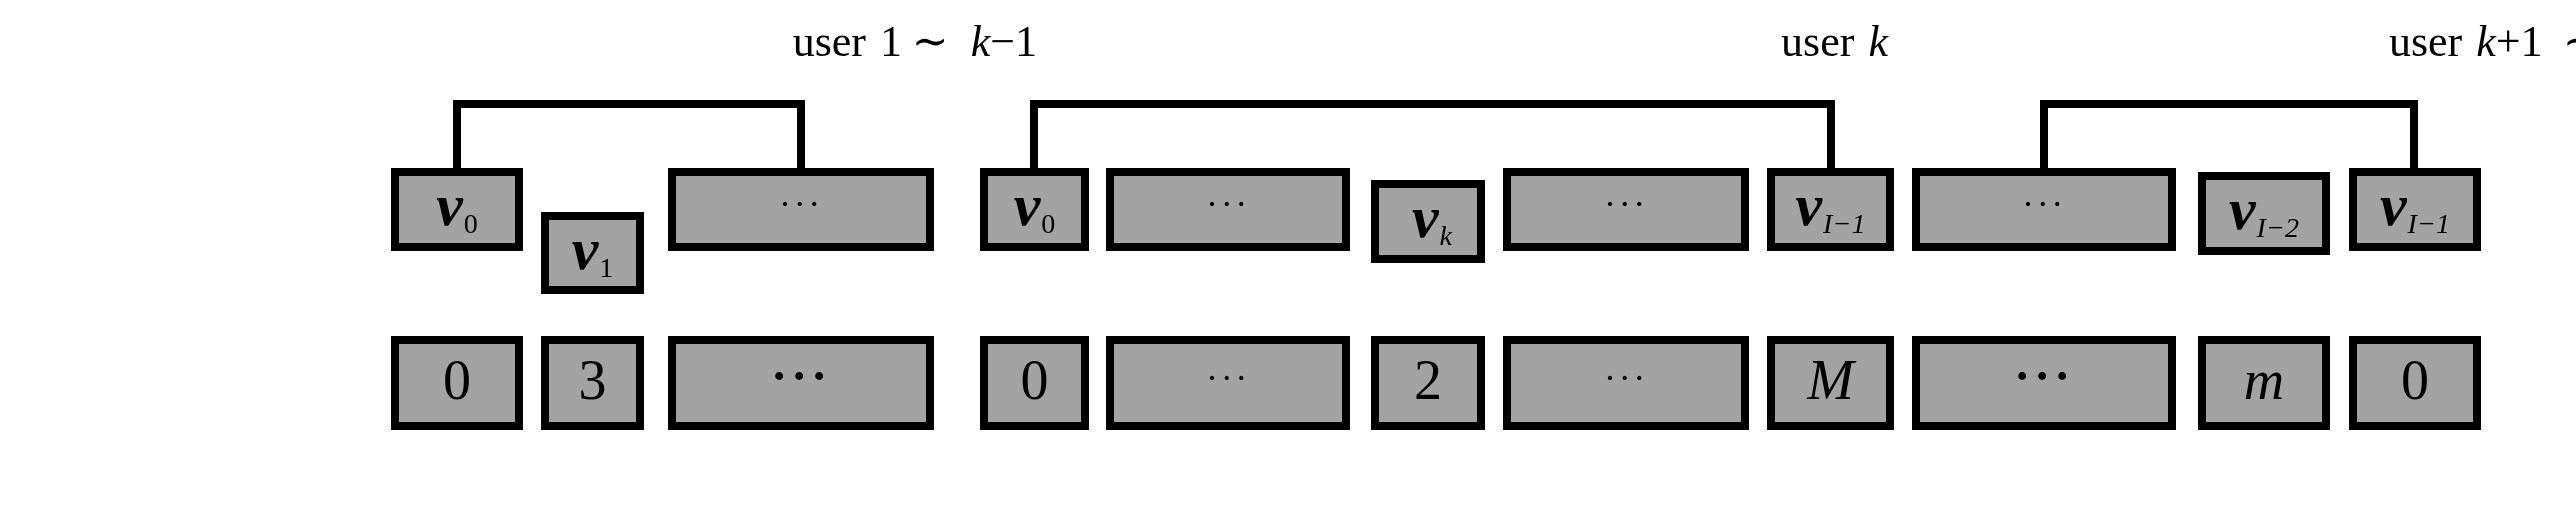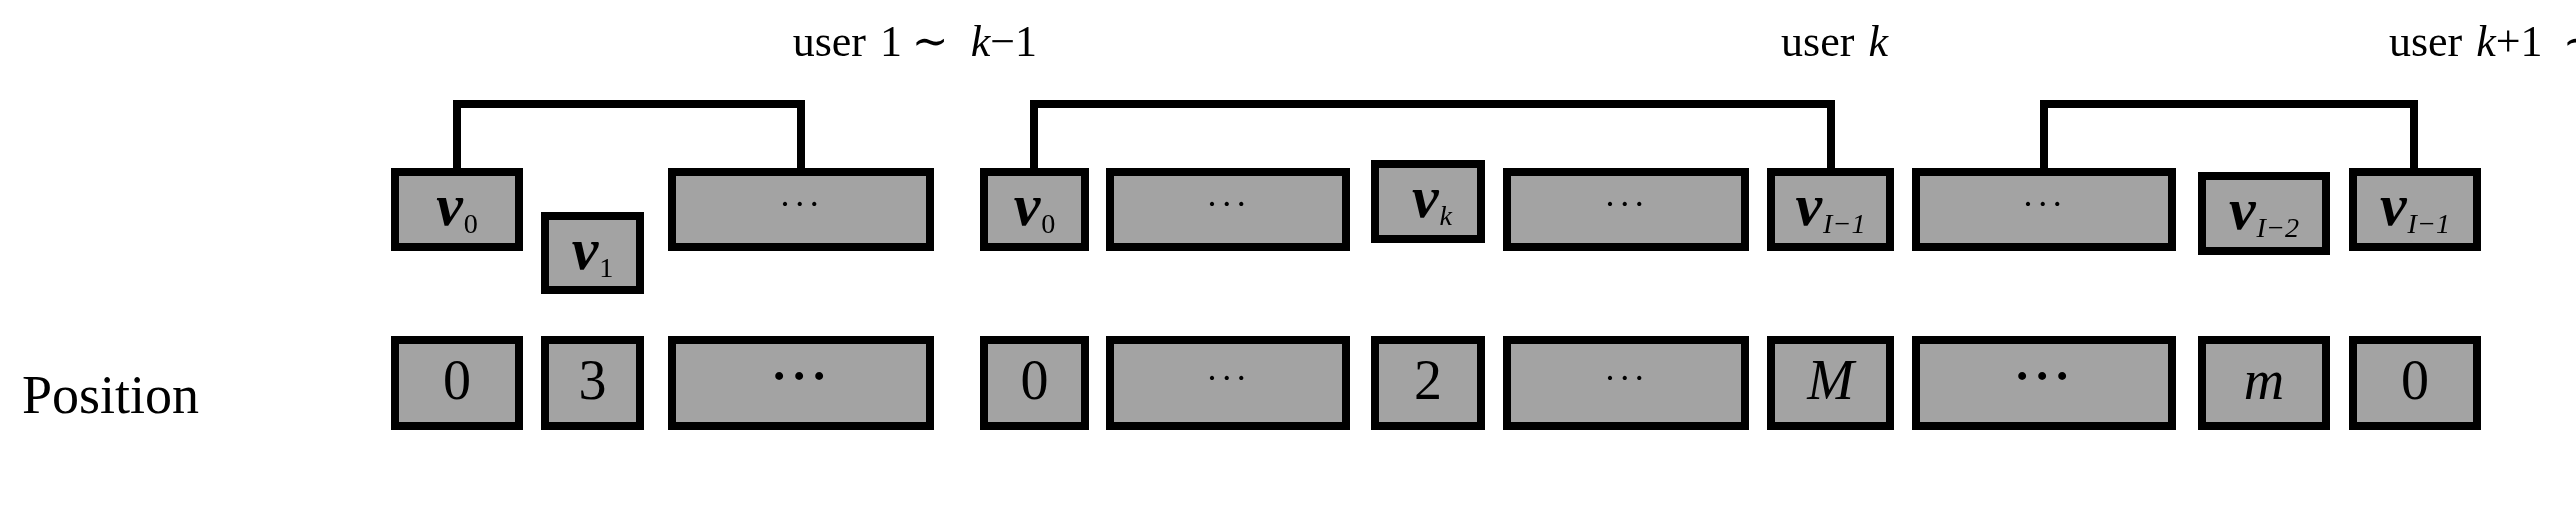--- a/index.html
+++ b/index.html
@@ -112,21 +112,20 @@
     transform: translateY(-7.2px);
     color: #000;
   }
 </style>
 </head>
 <body>
 
 <div id="figure">
 
 
-  <div class="row-label" id="label-position">Position</div>
 
   <div id="brackets-layer">
       <div class="bracket" style="left: 453px; width: 352px; top: 100px; height: 69px;"></div>
       <div class="group-caption" style="left: 222px; width: 815px; top: 20px;"><span>user</span><span class="sp"></span><span>1</span><span style="margin: 0px 0.18em 0px 0.22em;">∼</span><span class="sp"></span><span class="mathit">k</span><span>−1</span></div>
       <div class="bracket" style="left: 1030px; width: 805px; top: 100px; height: 69px;"></div>
       <div class="group-caption" style="left: 1073px; width: 815px; top: 20px;"><span>user</span><span class="sp"></span><span class="mathit">k</span></div>
       <div class="bracket" style="left: 2040px; width: 378px; top: 100px; height: 69px;"></div>
       <div class="group-caption" style="left: 1822px; width: 815px; top: 20px;"><span>user</span><span class="sp"></span><span class="mathit">k</span><span>+1</span><span class="sp"></span><span style="margin: 0px 0.18em 0px 0.14em;">∼</span><span class="mathit">K</span></div>
     </div>
 
@@ -139,21 +138,21 @@
       </div>
       <div class="cell" style="left: 668px; width: 266px; top: 168px; height: 83px;">
         <span class="dots-sm">···</span>
       </div>
       <div class="cell" style="left: 980px; width: 109px; top: 168px; height: 83px;">
         <span class="vsym">v<sub>0</sub></span>
       </div>
       <div class="cell" style="left: 1106px; width: 244px; top: 168px; height: 83px;">
         <span class="dots-sm">···</span>
       </div>
-      <div class="cell" style="left: 1371px; width: 114px; top: 160px; height: 83px; padding-left: 8px;">
+      <div class="cell" style="left: 1371px; width: 114px; top: 180px; height: 83px; padding-left: 8px;">
         <span class="vsym">v<sub class="it">k</sub></span>
       </div>
       <div class="cell" style="left: 1503px; width: 246px; top: 168px; height: 83px;">
         <span class="dots-sm">···</span>
       </div>
       <div class="cell" style="left: 1767px; width: 127px; top: 168px; height: 83px;">
         <span class="vsym">v<sub class="it">I−1</sub></span>
       </div>
       <div class="cell" style="left: 1912px; width: 264px; top: 168px; height: 83px;">
         <span class="dots-sm">···</span>

